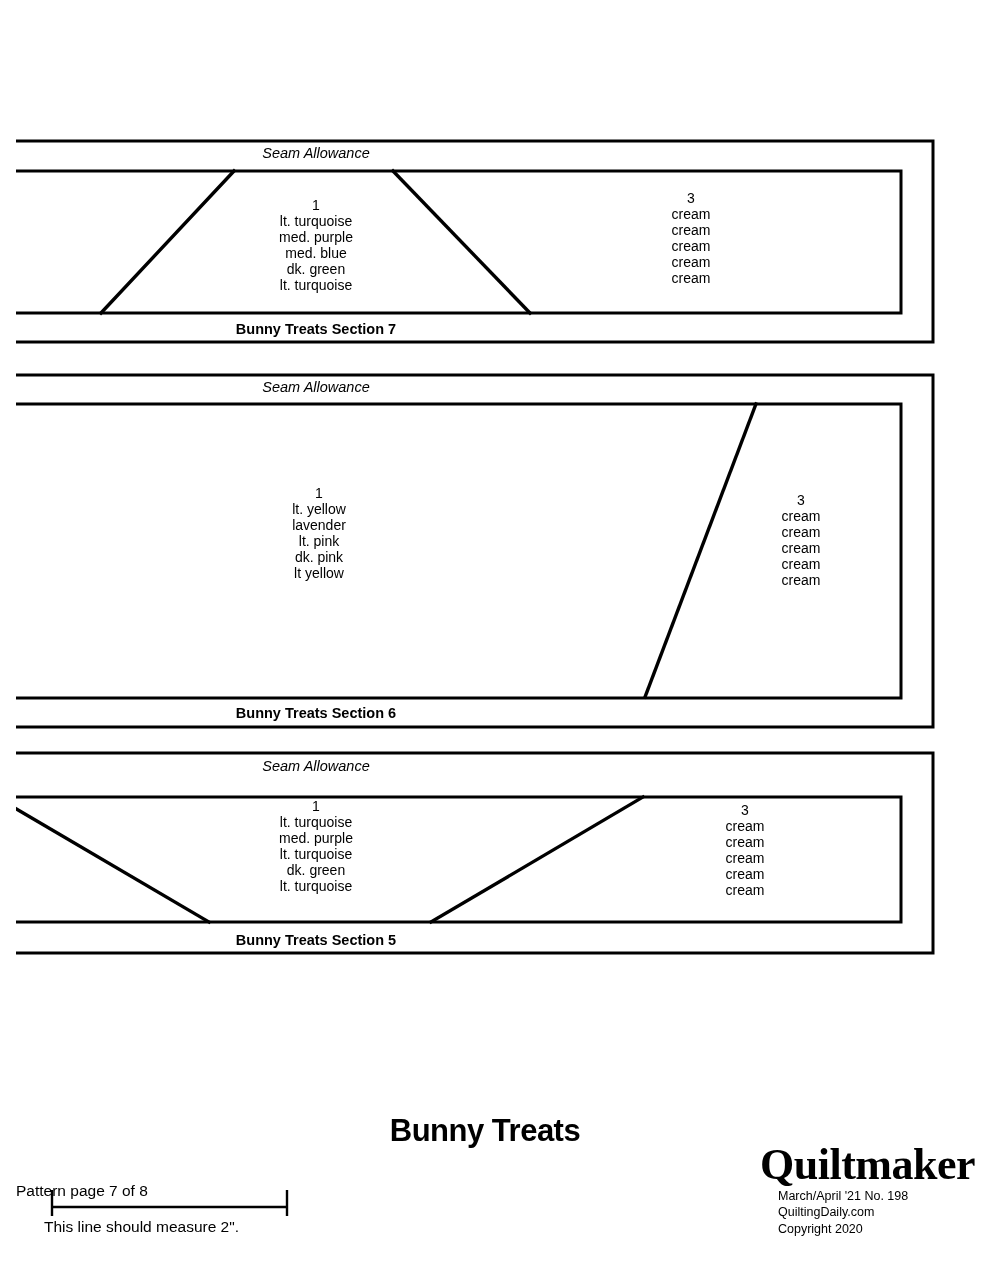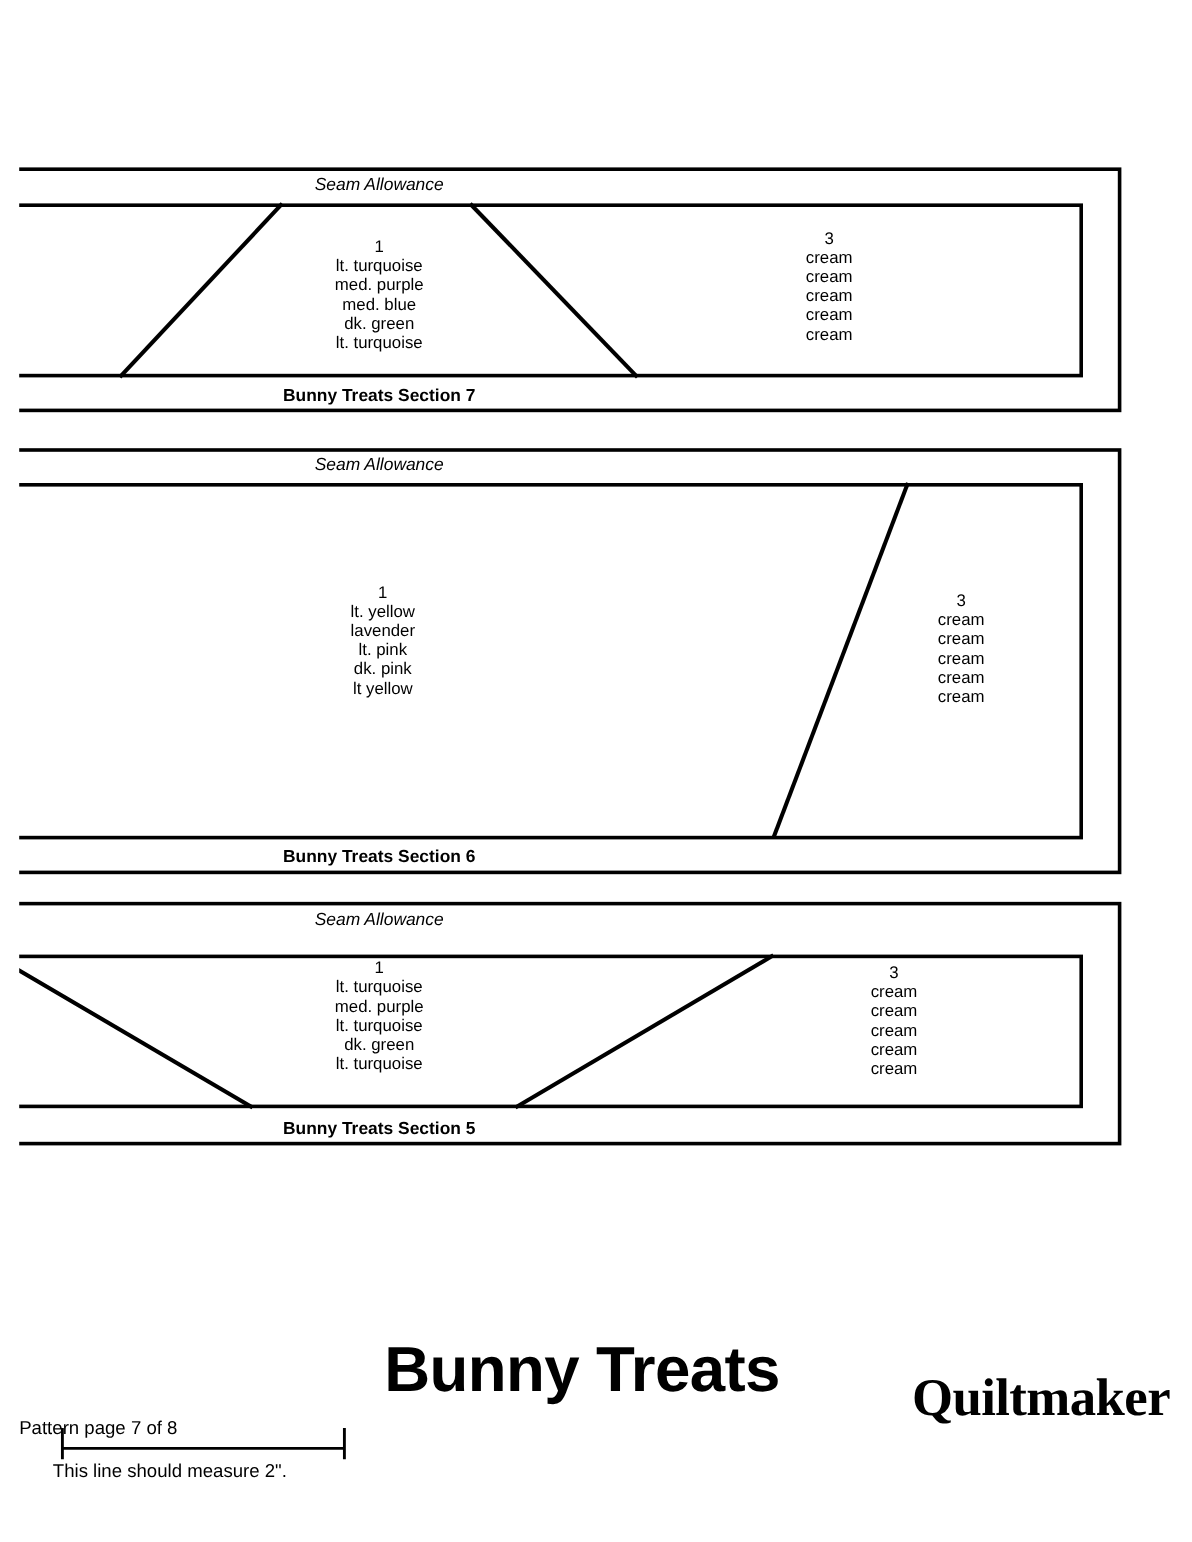--- a/index.html
+++ b/index.html
@@ -83,21 +83,21 @@
   }
 
   .doc-title {
     position: absolute;
     left: 0;
     top: 20px;
     width: 938px;
     text-align: center;
     font-family: "Liberation Sans", sans-serif;
     font-weight: bold;
-    font-size: 53px;
+    font-size: 31px;
     letter-spacing: -0.5px;
     line-height: 1;
   }
   .doc-subtitle {
     position: absolute;
     left: 0;
     top: 87px;
     width: 993px;
     font-family: "Liberation Sans", sans-serif;
     font-size: 15.5px;
@@ -244,15 +244,20 @@
     <svg width="250" height="30" viewBox="0 0 250 30">
       <path d="M 6 2 L 6 28" stroke="#000000" stroke-width="2.4" fill="none"></path>
       <path d="M 241 2 L 241 28" stroke="#000000" stroke-width="2.4" fill="none"></path>
       <path d="M 6 19 L 241 19" stroke="#000000" stroke-width="2.4" fill="none"></path>
     </svg>
   </div>
   <div class="ruler-caption">This line should measure 2".</div>
 
   <div class="brand">
     <div class="brand-logo">Quiltmaker</div>
+    <div class="brand-lines">
+      <div>March/April '21 No. 198</div>
+      <div>QuiltingDaily.com</div>
+      <div>Copyright 2020</div>
+    </div>
   </div>
 
 </div>
 
 </body></html>

